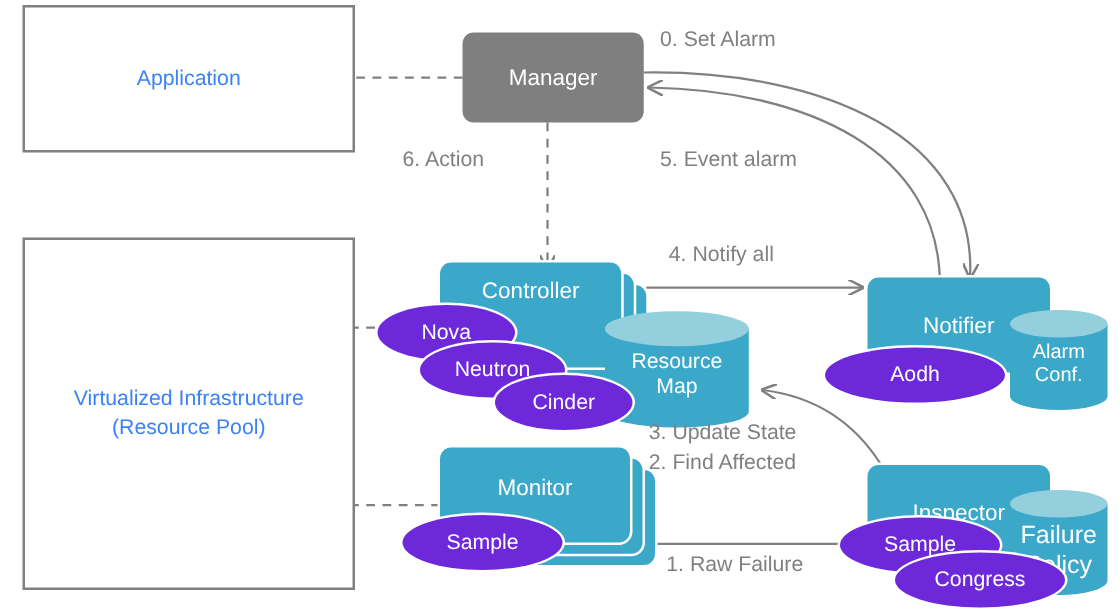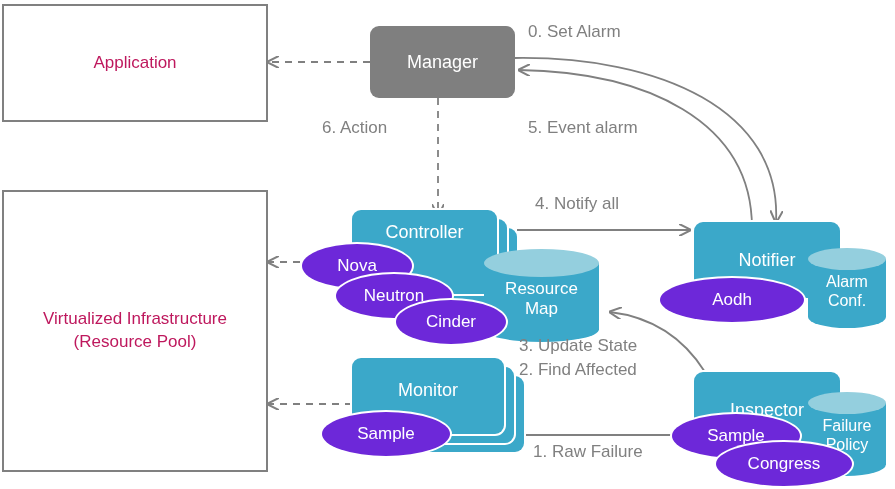--- a/index.html
+++ b/index.html
@@ -8,21 +8,21 @@
     font-family:"Liberation Sans","DejaVu Sans",sans-serif;
   }
   #stage{position:absolute;left:0;top:0;width:895px;height:489px;}
   svg#canvas{position:absolute;left:0;top:0;width:895px;height:489px;}
 
   
   .plain-box{
     position:absolute;box-sizing:border-box;
     border:2px solid #808080;background:#ffffff;
     display:flex;align-items:center;justify-content:center;
-    text-align:center;color:#be185d;font-size:17px;line-height:1.35;
+    text-align:center;color:#3b82f6;font-size:17px;line-height:1.35;margin-left:16px;
   }
 
   
   .rbox{
     position:absolute;box-sizing:border-box;border-radius:9px;
     display:flex;align-items:center;justify-content:center;
     color:#ffffff;font-size:18px;text-align:center;
   }
   .rbox.gray{background:#7f7f7f;}
   .rbox.blue{background:#3ba8c9;}
@@ -154,21 +154,21 @@
   <div class="pill" style="left:660px;top:278px;width:144px;height:44px;">
     <span>Aodh</span>
   </div>
 
   <div class="rbox blue shadowed" style="left:694px;top:372px;width:146px;height:76px;align-items:flex-start;padding-top:28px;">
     <span>Inspector</span>
   </div>
   <div class="cyl" style="left:808px;top:392px;width:78px;height:84px;">
     <div class="body" style="top:11px;"></div>
     <div class="top" style="height:22px;"></div>
-    <div class="label" style="top:24px;font-size:16px;">
+    <div class="label" style="top:24px;font-size:20px;">
       <div>Failure</div>
       <div>Policy</div>
     </div>
   </div>
   <div class="pill" style="left:672px;top:414px;width:128px;height:44px;">
     <span>Sample</span>
   </div>
   <div class="pill" style="left:716px;top:442px;width:136px;height:44px;">
     <span>Congress</span>
   </div>

